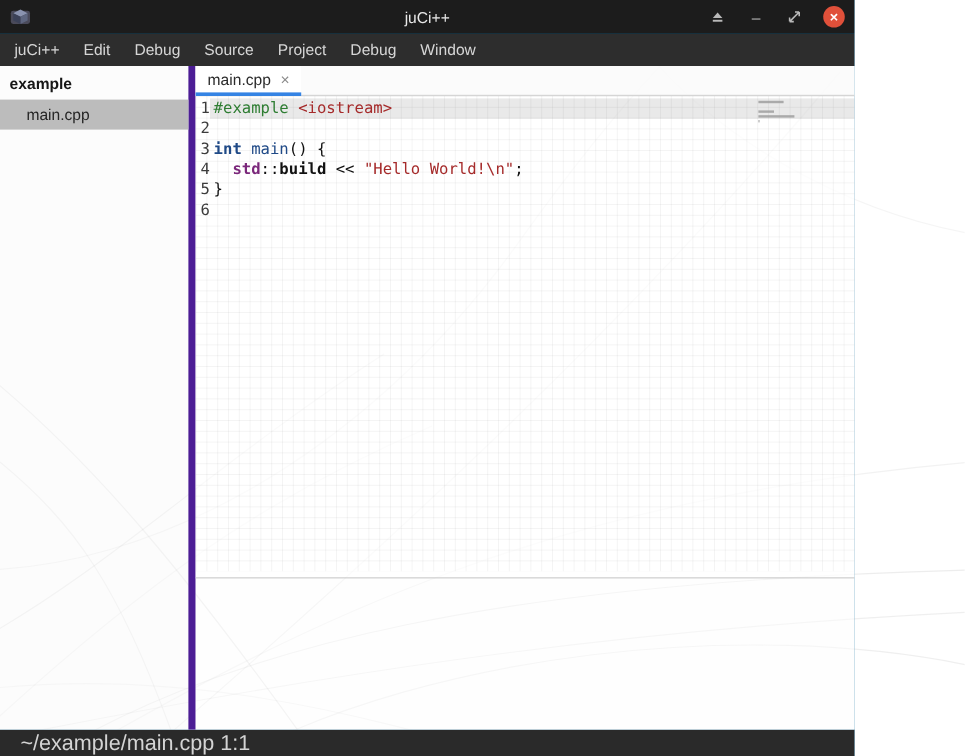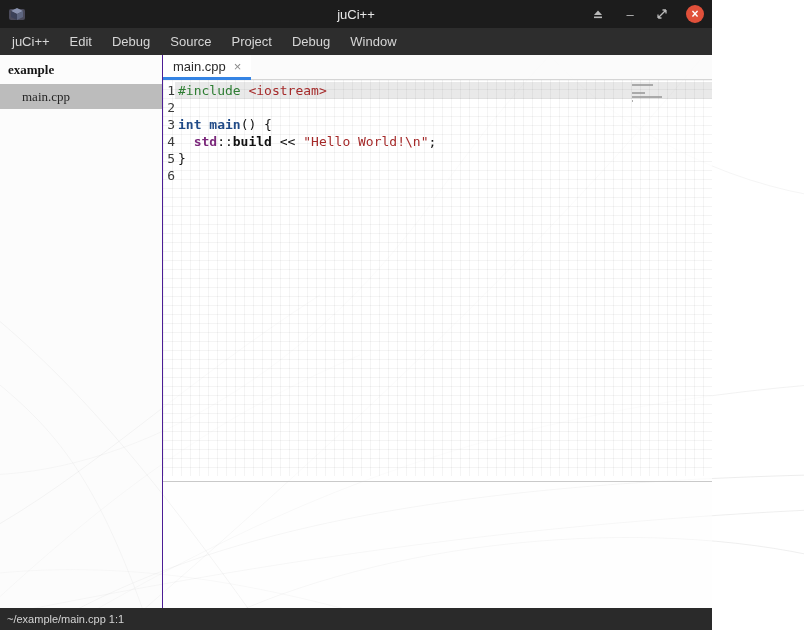--- a/index.html
+++ b/index.html
@@ -18,21 +18,21 @@
 
   
   .menubar { height:27px; background:#2d2d2d; display:flex; align-items:center; padding:0 2px; flex:0 0 auto; }
   .menu-item { color:#d6d6d6; font-size:13px; padding:0 10px; line-height:27px; }
 
   
   .body { flex:1 1 auto; display:flex; position:relative; background:#fdfdfd; min-height:0; }
   .artwork { position:absolute; inset:0; z-index:0; pointer-events:none; }
 
   
-  .sidebar { width:163px; flex:0 0 163px; border-right:1px solid #4c1d95; background:rgba(252,252,252,0.55); z-index:1; font-size:13px; color:#262626;font-family:Liberation Serif, serif; }
+  .sidebar { width:163px; flex:0 0 163px; border-right:6px solid #4c1d95; background:rgba(252,252,252,0.55); z-index:1; font-size:13px; color:#262626; }
   .tree-root { font-weight:bold; padding:7px 8px 6px 8px; color:#161616; font-size:13px; }
   .tree-row { height:25px; display:flex; align-items:center; padding-left:6px; cursor:default; }
   .tree-row.selected { background:#bcbcbc; }
   .expander { width:16px; display:inline-flex; align-items:center; justify-content:center; flex:0 0 16px; }
   .expander .tri { width:0; height:0; border-left:5px solid #6d6d6d; border-top:4px solid transparent; border-bottom:4px solid transparent; }
 
   
   .main { flex:1 1 auto; display:flex; flex-direction:column; z-index:1; min-width:0; }
 
   .tabbar { height:25px; flex:0 0 25px; background:rgba(251,251,251,0.9); border-bottom:1px solid #d5d5d5; display:flex; align-items:stretch; }
@@ -46,32 +46,32 @@
         linear-gradient(90deg, rgba(0,0,0,0.045) 1px, transparent 1px);
       background-size:9px 9px; }
   .code-line { display:flex; font-family:"DejaVu Sans Mono", monospace; font-size:13px; line-height:17px; white-space:pre; color:#111; }
   .ln { width:12px; flex:0 0 12px; text-align:right; color:#3c3c3c; margin-right:0; }
   .code { flex:1 1 auto; padding-left:3px; }
   .code-line.current .code { background:rgba(0,0,0,0.085); }
 
   .tok-preproc { color:var(--c-preproc,#2e7d32); }
   .tok-path    { color:var(--c-path,#a52a2a); }
   .tok-kw      { color:var(--c-keyword,#204a87); font-weight:bold; }
-  .tok-fn      { color:var(--c-function,#204a87); font-weight:bold; }
+  .tok-fn      { color:var(--c-function,#204a87); font-weight:normal; }
   .tok-ns      { color:var(--c-namespace,#7b287b); font-weight:bold;margin-top:24px; }
   .tok-b       { font-weight:bold; }
   .tok-str     { color:var(--c-string,#a52a2a); }
 
   .minimap { position:absolute; top:4px; right:46px; width:34px; }
   .minimap .mbar { height:2px; margin-bottom:2px; background:#9a9a9a; opacity:0.8; }
 
   .bottom-panel { flex:1 1 auto; border-top:1px solid #c9c9c9; background:rgba(255,255,255,0.5); }
 
   
-  .statusbar { height:22px; flex:0 0 22px; background:#2a2a2a; color:#d4d4d4; font-size:11px; display:flex; align-items:center; padding:0 7px; }
+  .statusbar { height:22px; flex:0 0 22px; background:#2a2a2a; color:#d4d4d4; font-size:18px; display:flex; align-items:center; padding:0 17px; }
 </style>
 </head>
 <body>
 
 <div class="window">
 
   <div class="titlebar">
     <span class="app-icon">
       <svg width="18" height="18" viewBox="0 0 18 18">
         <rect x="1" y="4" width="16" height="11" rx="2" fill="#4a4a5a"></rect>
@@ -141,21 +141,21 @@
 
       <div class="tabbar">
         <div class="tab">
           <span>main.cpp</span>
           <span class="tab-close">×</span>
         </div>
       </div>
 
       <div class="editor">
         <div class="editor-inner" id="code-lines">
-            <div class="code-line current"><span class="ln">1</span><span class="code"><span class="tok-preproc">#include</span><span> </span><span class="tok-path">&lt;iostream&gt;</span></span></div>
+            <div class="code-line current"><span class="ln">1</span><span class="code"><span class="tok-preproc">#example</span><span> </span><span class="tok-path">&lt;iostream&gt;</span></span></div>
             <div class="code-line"><span class="ln">2</span><span class="code"></span></div>
             <div class="code-line"><span class="ln">3</span><span class="code"><span class="tok-kw">int</span><span> </span><span class="tok-fn">main</span><span>() {</span></span></div>
             <div class="code-line"><span class="ln">4</span><span class="code"><span>  </span><span class="tok-ns">std</span><span>::</span><span class="tok-b">build</span><span> &lt;&lt; </span><span class="tok-str">"Hello World!\n"</span><span>;</span></span></div>
             <div class="code-line"><span class="ln">5</span><span class="code"><span>}</span></span></div>
             <div class="code-line"><span class="ln">6</span><span class="code"></span></div>
           </div>
         <div class="minimap" id="minimap">
             <div class="mbar" style="width: 21px;"></div>
             <div class="mbar" style="width: 0px; background: transparent;"></div>
             <div class="mbar" style="width: 13px;"></div>

